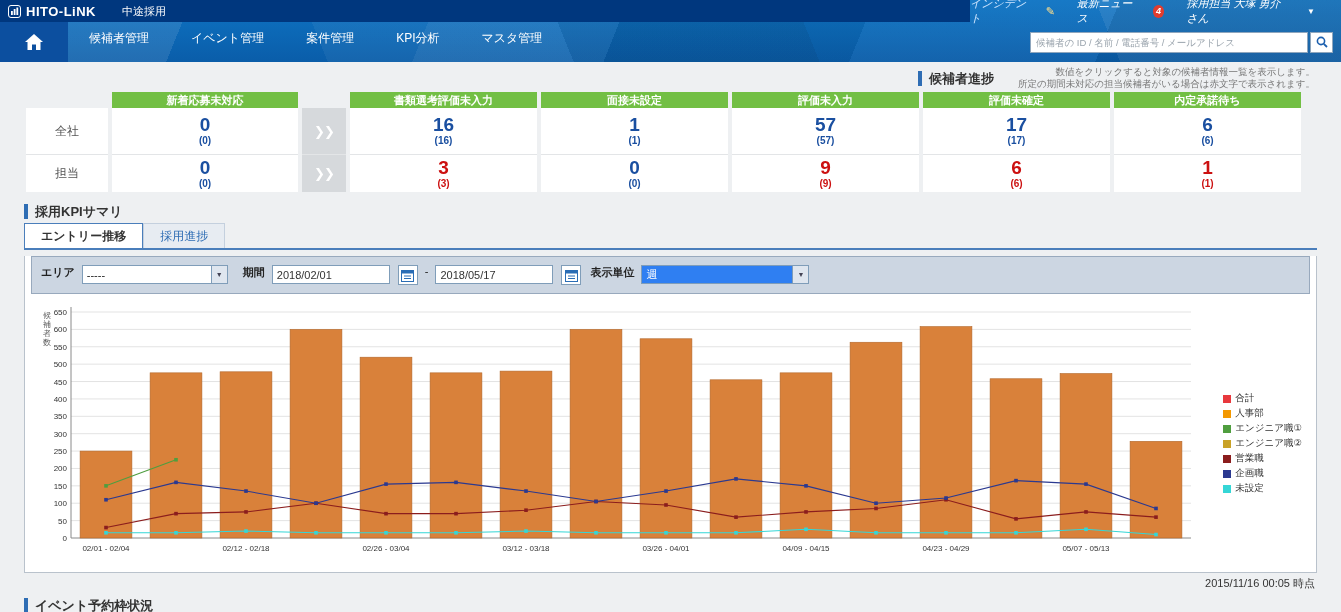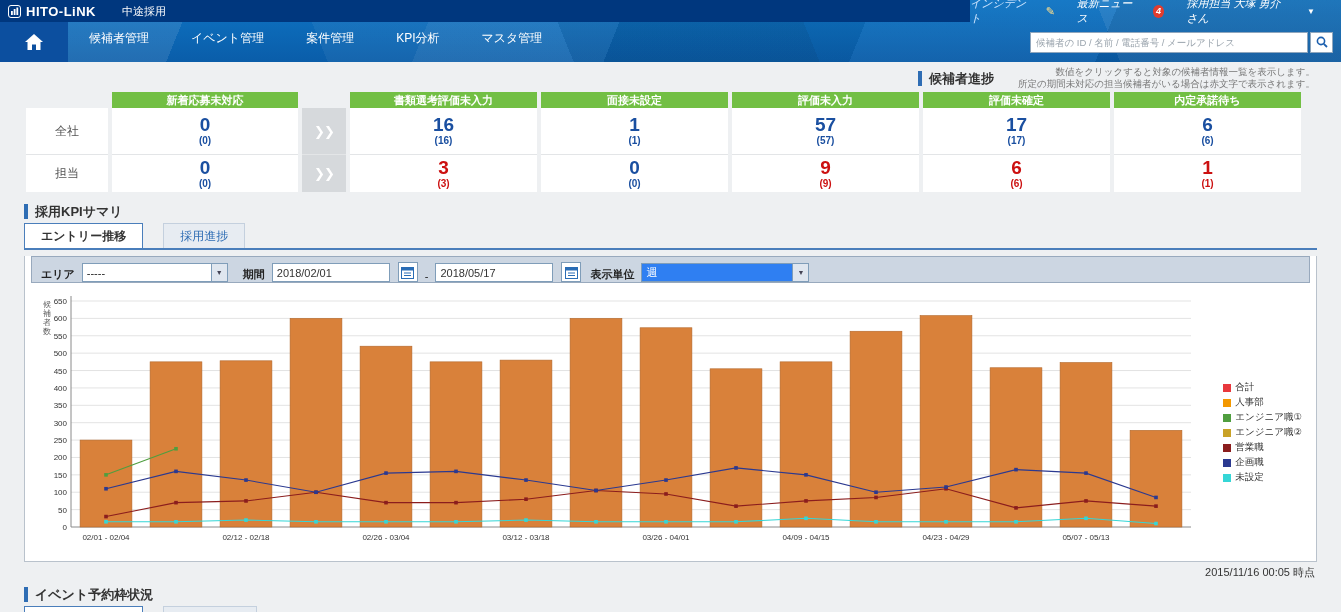--- a/index.html
+++ b/index.html
@@ -47,27 +47,27 @@
   .pc-label { background:#fff; color:#555; font-size:12px; display:flex; align-items:center; justify-content:center; }
   .pc-val { background:#fff; display:flex; flex-direction:column; align-items:center; justify-content:center; }
   .pc-arrow { background:#d6d9dc; display:flex; align-items:center; justify-content:center; color:#fff; font-size:13px; font-weight:bold; letter-spacing:-1px; }
   .row3 { border-top:1px solid #e3e5e7; }
   .num { font-size:19px; font-weight:bold; color:#1a4fa0; line-height:20px; cursor:pointer; }
   .sub { font-size:10px; font-weight:bold; color:#1a4fa0; line-height:12px; }
   .red .num, .red .sub { color:#cc1111; }
 
   
   .tabs { margin:2px 24px 0; display:flex; border-bottom:2px solid #4a7ebb; }
-  .tab { font-size:12px; padding:4px 16px 3px; cursor:pointer; margin-right:20px; white-space:nowrap; }
+  .tab { font-size:12px; padding:4px 16px 3px; cursor:pointer; margin-right:0; white-space:nowrap; }
   .tab.active { background:#fff; border:1px solid #4a7ebb; border-bottom:none; font-weight:bold; color:#333; }
   .tab.inactive { background:#e7ecf2; border:1px solid #c4d0de; border-bottom:none; color:#2e6db4; }
 
   
   .kpi-panel { margin:0 24px; background:#fff; border:1px solid #b9c2cc; border-top:none; }
-  .filter { margin:6px; height:27px; background:#ccd6e2; border:1px solid #98a9bd; display:flex; align-items:flex-end; gap:7px; padding:0 9px; font-size:11px; color:#222; }
+  .filter { margin:6px; height:38px; background:#ccd6e2; border:1px solid #98a9bd; display:flex; align-items:flex-start; gap:7px; padding:8px 9px; font-size:11px; color:#222; }
   .flabel { font-weight:bold; white-space:nowrap; }
   .sel { background:#fff; border:1px solid #7f9db9; height:19px; display:flex; align-items:center; cursor:pointer; }
   .sel .txt { padding:1px 4px; font-size:11px; }
   .sel .arrowbox { width:16px; height:17px; background:#dfe6ef; border-left:1px solid #7f9db9; display:flex; align-items:center; justify-content:center; font-size:7px; color:#445; }
   .sel.area .txt { width:128px; }
   .sel.unit .txt { width:150px; background:#2f7ff2; color:#fff; }
   .date-input { width:118px; height:19px; border:1px solid #7f9db9; font-size:11px; padding:0 4px; color:#333; }
   .cal-btn { width:20px; height:20px; margin-left:1px; border:1px solid #7f9db9; background:#fff; display:flex; align-items:center; justify-content:center; cursor:pointer; }
   .dash { font-size:11px; }
 

